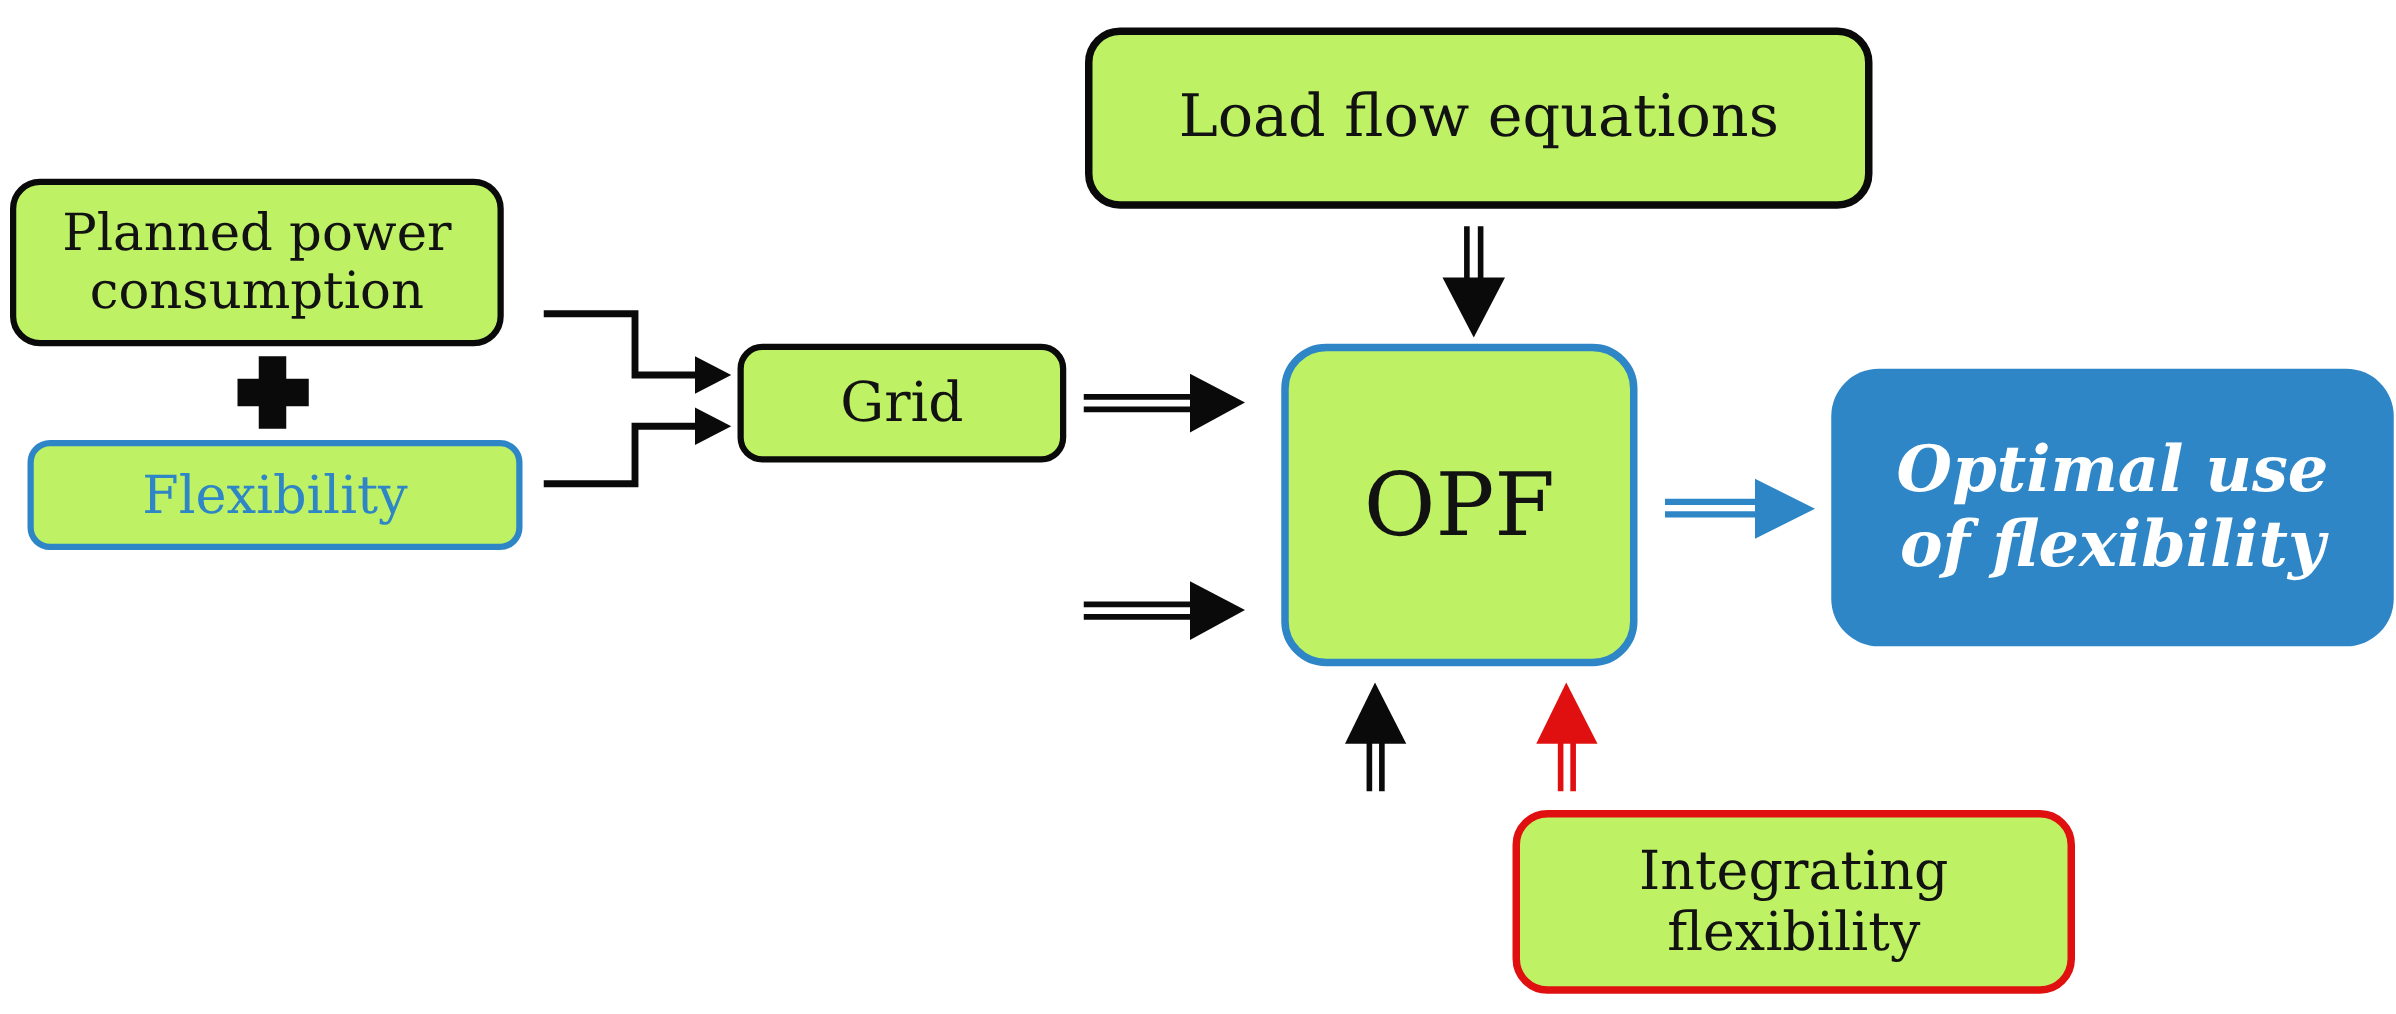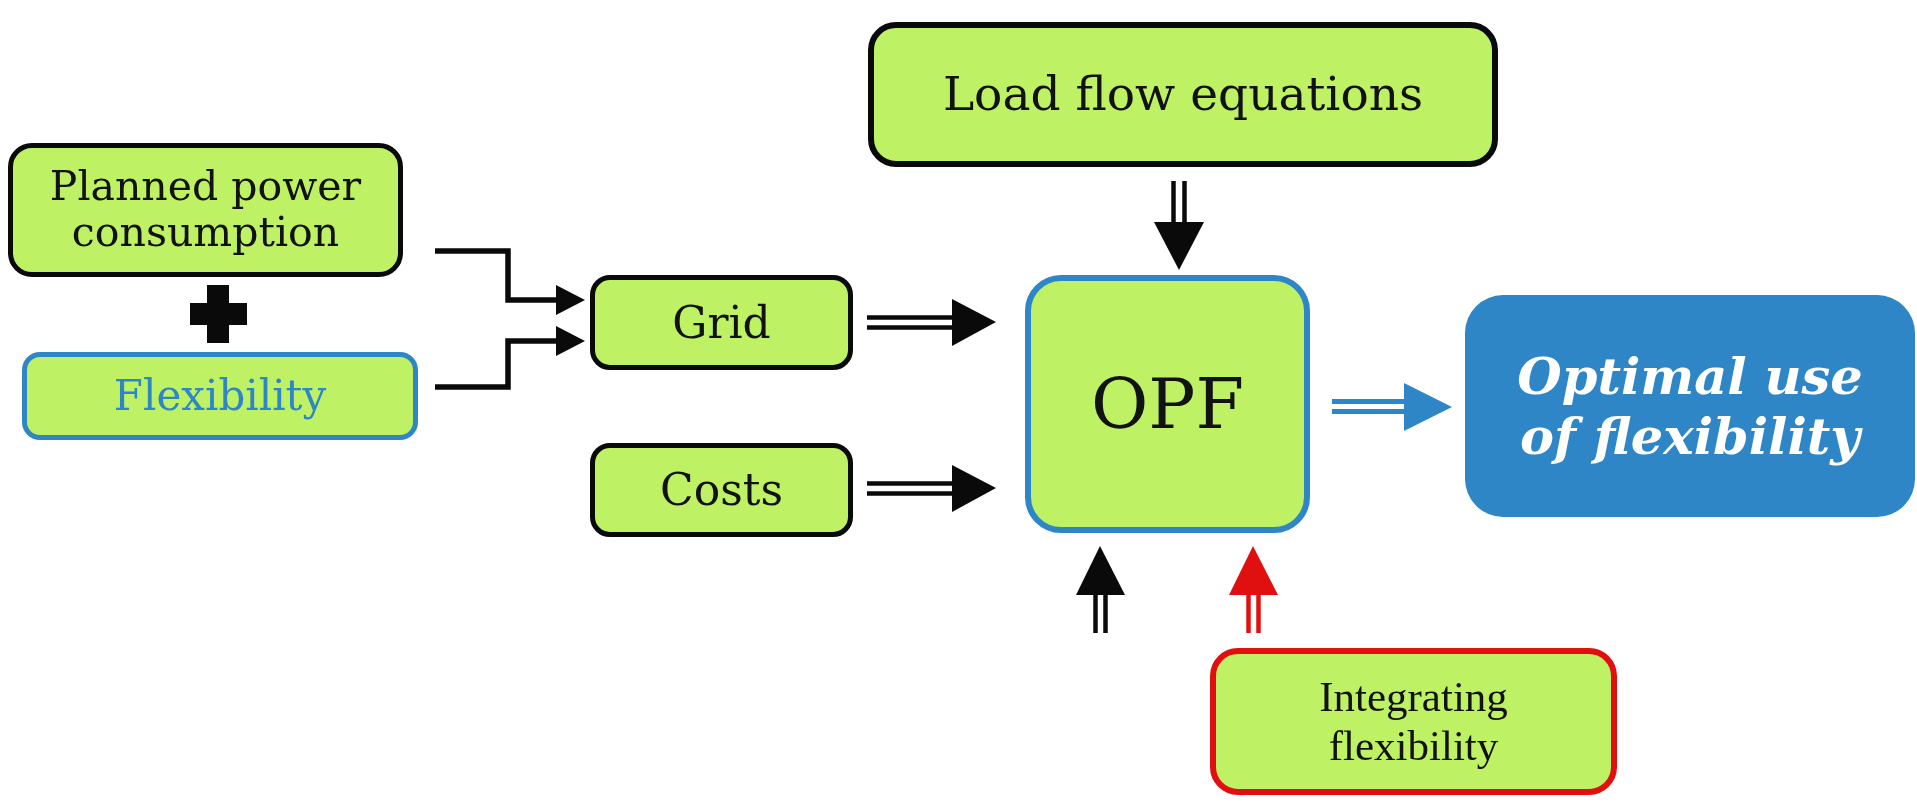--- a/index.html
+++ b/index.html
@@ -33,21 +33,21 @@
   .fill-red{fill:var(--accent-red);}
 
   #planned-power-box{left:8px;top:143px;width:395px;height:134px;border-radius:24px;font-size:41px;}
   #flexibility-box{left:22px;top:352px;width:396px;height:88px;border-radius:18px;border-color:var(--accent-blue);color:var(--accent-blue);font-size:42px;}
   #load-box{left:590px;top:275px;width:263px;height:95px;border-radius:20px;font-size:44px;}
   #costs-box{left:590px;top:443px;width:263px;height:94px;border-radius:20px;font-size:44px;}
   #load-flow-box{left:868px;top:22px;width:630px;height:145px;border:6px solid var(--line-black);border-radius:28px;font-size:47px;}
   #opf-box{left:1025px;top:275px;width:285px;height:258px;border:6px solid var(--accent-blue);border-radius:36px;font-size:70px;}
   #optimal-box{left:1465px;top:295px;width:450px;height:222px;border:none;border-radius:38px;background:var(--accent-blue);color:var(--optimal-text);font-weight:bold;font-size:51px;line-height:1.18;font-style:italic;}
   #grid-limitation-box{left:715px;top:650px;width:450px;height:145px;border:6px solid var(--line-black);border-radius:28px;font-size:46px;}
-  #integrating-box{left:1210px;top:648px;width:407px;height:147px;border:6px solid var(--accent-red);border-radius:28px;font-size:43px;font-family:Liberation Serif, serif;}
+  #integrating-box{left:1210px;top:648px;width:450px;height:147px;border:6px solid var(--accent-red);border-radius:28px;font-size:43px;}
 </style>
 </head>
 <body>
 
 <div id="canvas">
 
   <svg id="connector-layer" viewBox="0 0 1917 811" xmlns="http://www.w3.org/2000/svg">
 
     <g>
       <rect class="fill-black" x="190" y="303" width="57" height="22"></rect>
@@ -107,23 +107,20 @@
   </div>
 
   <div class="box" id="flexibility-box">
     <span>Flexibility</span>
   </div>
 
   <div class="box" id="load-box">
     <span>Grid</span>
   </div>
 
-  <div class="box" id="costs-box">
-    <span>Costs</span>
-  </div>
 
   <div class="box" id="load-flow-box">
     <span>Load flow equations</span>
   </div>
 
   <div class="box" id="opf-box">
     <span>OPF</span>
   </div>
 
   <div class="box" id="optimal-box">

